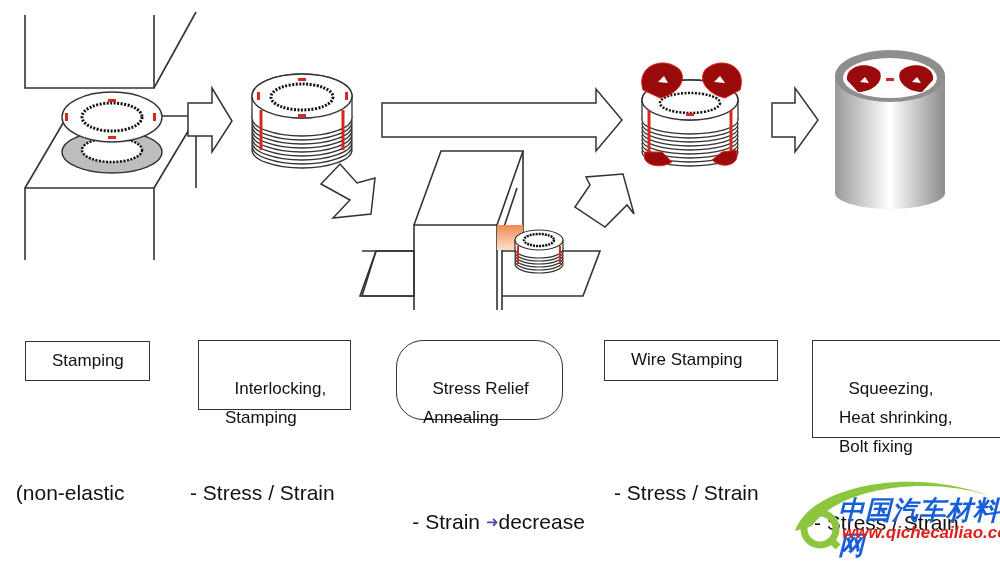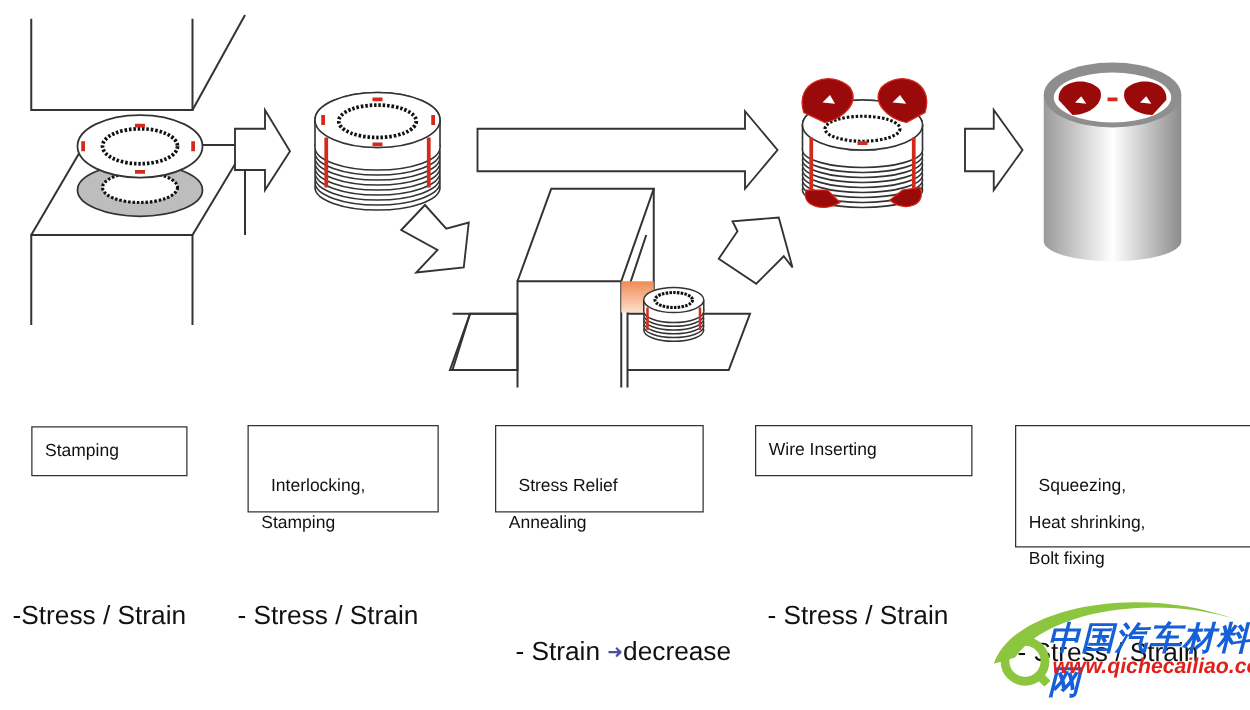--- a/index.html
+++ b/index.html
@@ -1,18 +1,18 @@
 <!DOCTYPE html>
 <html><head>
 <meta charset="utf-8">
 <style>
   html,body{margin:0;padding:0;background:#ffffff;}
   body{width:1000px;height:568px;position:relative;overflow:hidden;font-family:"Liberation Sans",sans-serif;color:#111;}
   #art{position:absolute;left:0;top:0;}
-  .step-box{position:absolute;border:1.5px solid #333;background:#fff;padding:4px 10px;font-size:14px;line-height:29px;box-sizing:border-box;}
+  .step-box{position:absolute;border:1.5px solid #333;background:#fff;padding:4px 26px;font-size:17px;line-height:29px;box-sizing:border-box;}
   .notes{position:absolute;font-size:21px;line-height:29px;white-space:pre;}
   .arr{color:#4a4fa0;font-size:15px;vertical-align:2px;}
   .wm{position:absolute;left:790px;top:471px;width:210px;height:78px;}
   .wm-cn{position:absolute;left:48px;top:22px;font-size:26px;font-weight:bold;font-style:italic;color:#1560d8;letter-spacing:1px;}
   .wm-url{position:absolute;left:52px;top:52px;font-size:17px;font-weight:bold;font-style:italic;color:#e0201a;}
 </style>
 </head>
 <body>
 
 <svg id="art" width="1000" height="330" viewBox="0 0 1000 330">
@@ -146,35 +146,34 @@
   </g>
 </svg>
 
 <div class="step-box" style="left:25px;top:341px;width:125px;height:40px;">
   <span>Stamping</span>
 </div>
 <div class="step-box" style="left:198px;top:340px;width:153px;height:70px;white-space:pre;">
   <span>Interlocking,
 Stamping</span>
 </div>
-<div class="step-box" style="left:396px;top:340px;width:167px;height:70px;white-space:pre;">
+<div class="step-box" style="left:396px;top:340px;width:167px;height:80px;white-space:pre;border-radius:27px;">
   <span>Stress Relief
 Annealing</span>
 </div>
 <div class="step-box" style="left:604px;top:340px;width:174px;height:41px;">
-  <span>Wire Inserting</span>
+  <span>Wire Stamping</span>
 </div>
 <div class="step-box" style="left:812px;top:340px;width:200px;height:98px;white-space:pre;">
   <span>Squeezing,
 Heat shrinking,
 Bolt fixing</span>
 </div>
 
 <div class="notes" style="left:10px;top:420px;">
-  <div>-Stress / Strain</div>
   <div> (non-elastic</div>
   
   
   
 </div>
 <div class="notes" style="left:190px;top:420px;">
   <div>- Stress / Strain</div>
   <div>  (localized)</div>
   
   

